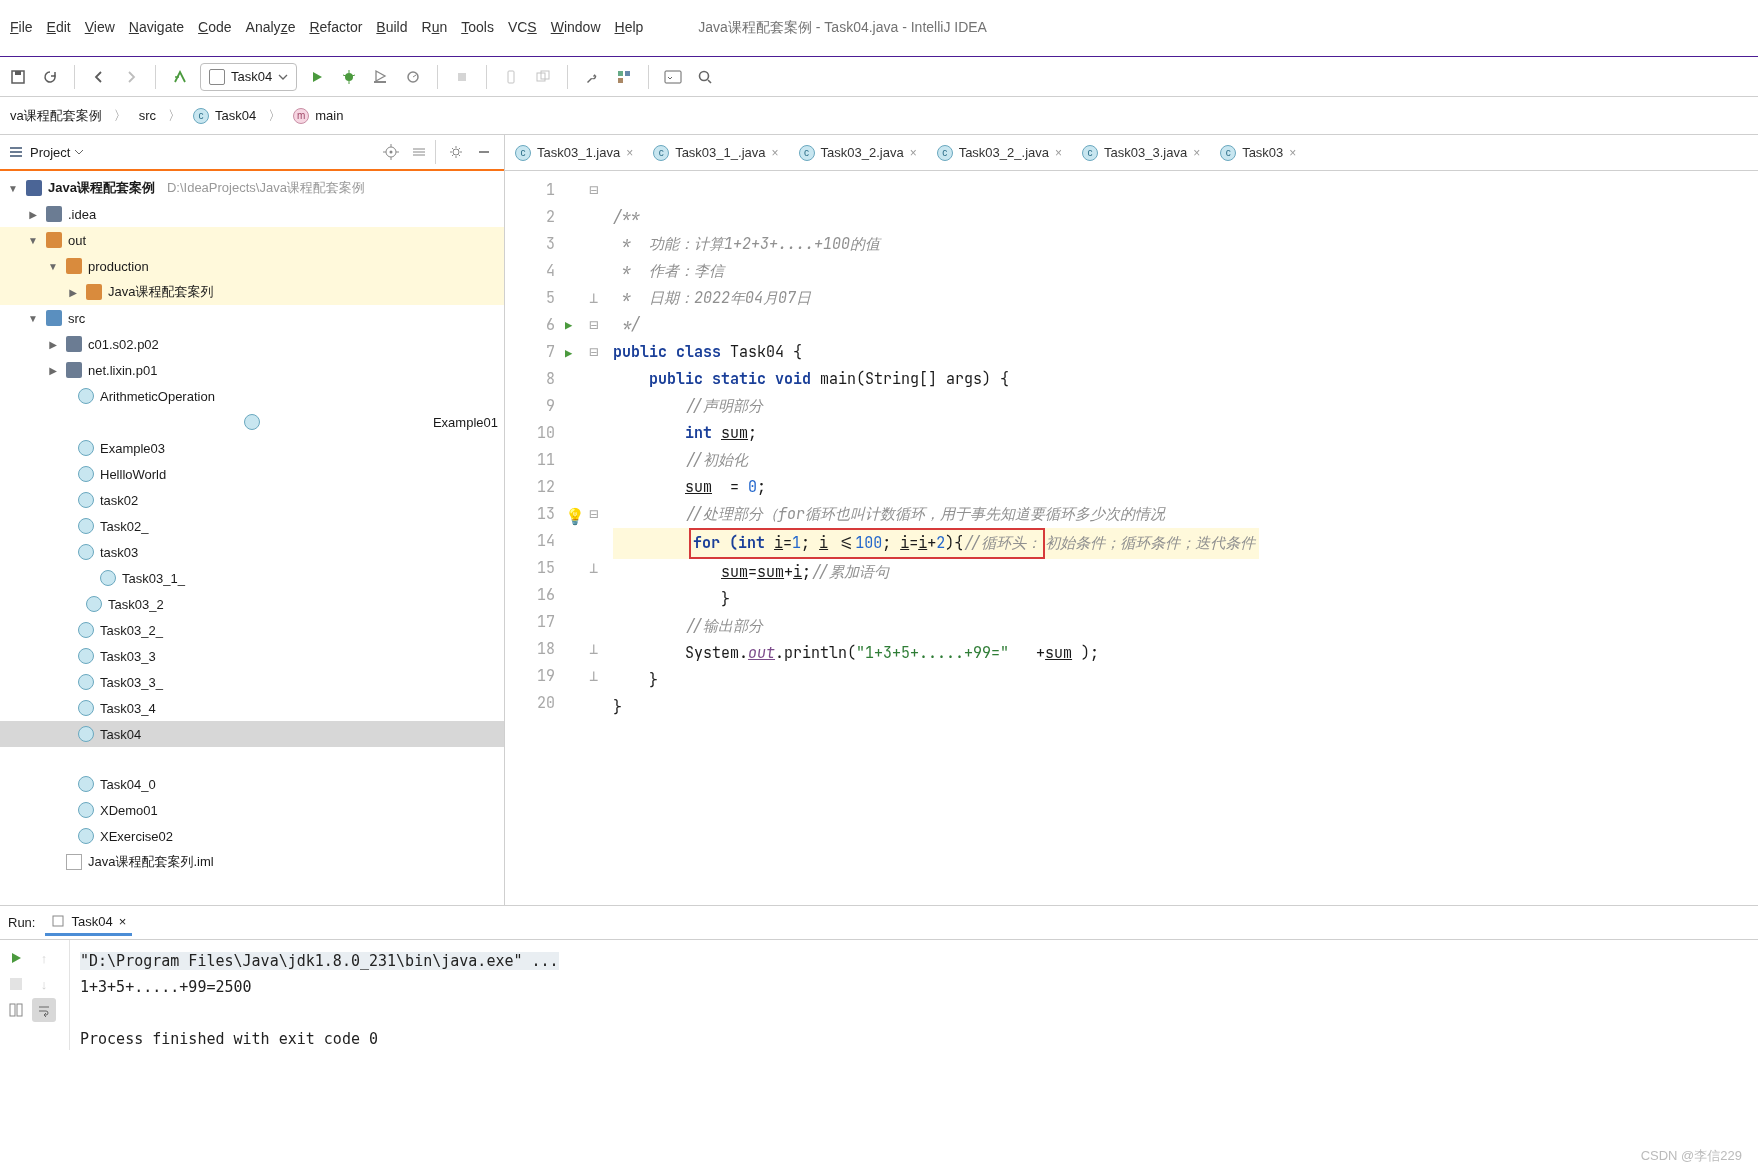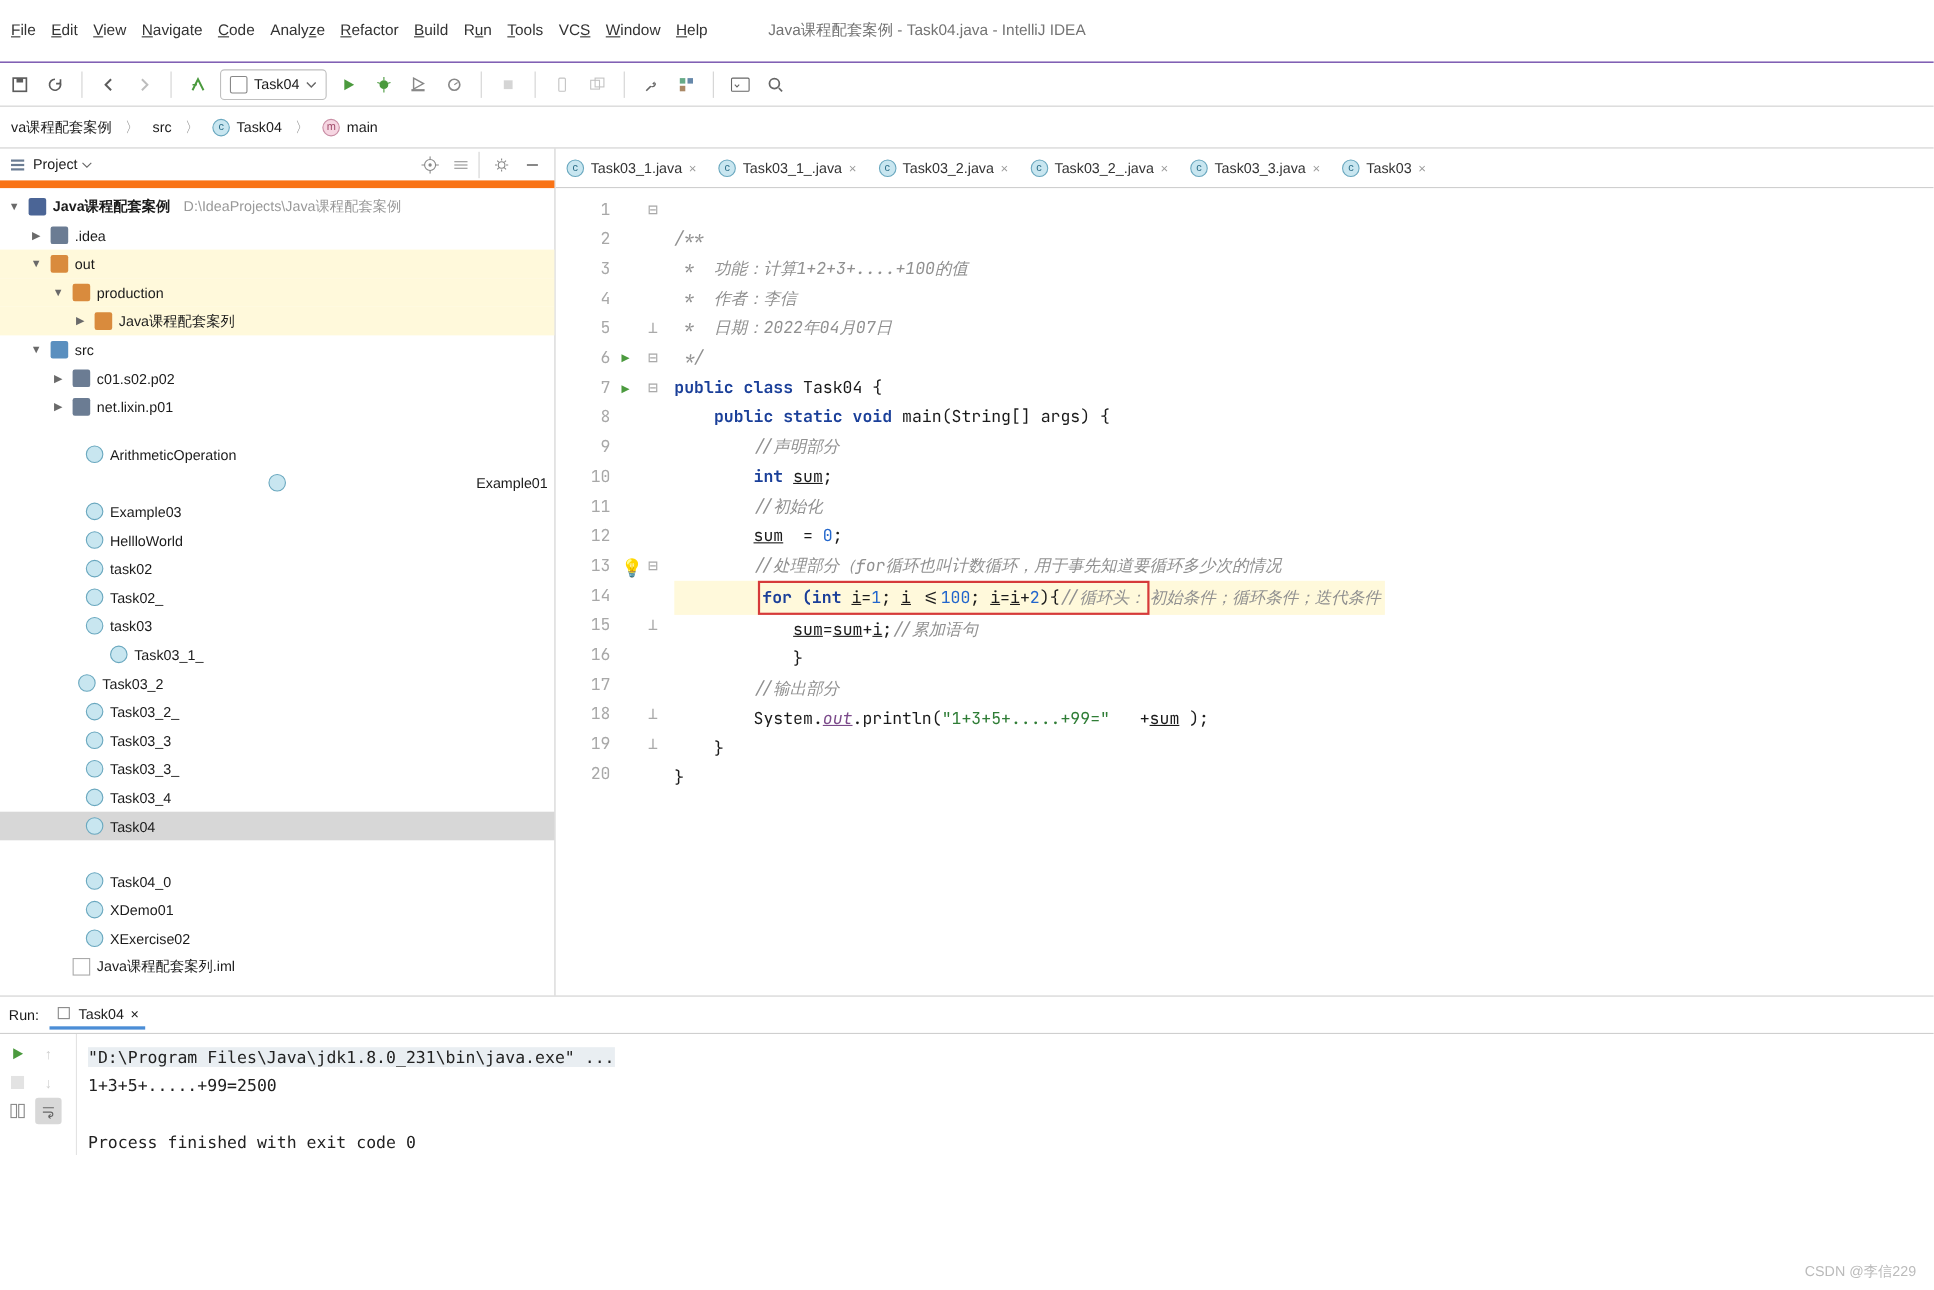--- a/index.html
+++ b/index.html
@@ -13,21 +13,21 @@
 .sep { width:1px; height:24px; background:#d3d3d3; margin:0 4px; }
 .runcfg { display:flex; align-items:center; gap:6px; border:1px solid #bfbfbf; border-radius:4px; padding:2px 8px; height:28px; }
 .runcfg .ricon{ width:16px;height:16px;border:1.5px solid #888;border-radius:2px;}
 .nav { display:flex; align-items:center; gap:4px; padding:6px 6px; border-bottom:1px solid #cfcfcf; height:38px; }
 .crumb { display:flex; align-items:center; gap:6px; padding:2px 4px; }
 .chev { color:#888; margin:0 4px; }
 .cicon { width:16px;height:16px;border-radius:50%;background:#c8e6f0;border:1px solid #6aa8bf;display:inline-flex;align-items:center;justify-content:center;font-size:10px;color:#2b6d87;}
 .micon { width:16px;height:16px;border-radius:50%;background:#f6d6e2;border:1px solid #c98ea5;display:inline-flex;align-items:center;justify-content:center;font-size:10px;color:#a04a6a;}
 .workspace { display:flex; height:770px; }
 .projpanel { width:505px; border-right:1px solid #cfcfcf; display:flex; flex-direction:column; }
-.projhdr { display:flex; align-items:center; padding:6px 8px; border-bottom:7px solid #f97316; height:36px;text-align:right; }
+.projhdr { display:flex; align-items:center; padding:6px 8px; border-bottom:2px solid #f97316; height:36px;text-align:right; }
 .projhdr .spacer{flex:1;}
 .projhdr .pbtn{width:24px;height:24px;display:flex;align-items:center;justify-content:center;color:#7a7a7a;margin-left:4px;}
 .tree { overflow:auto; flex:1; padding-top:4px; }
 .trow { display:flex; align-items:center; gap:6px; height:26px; padding-right:6px; white-space:nowrap; }
 .trow.sel { background:#d7d7d7; }
 .trow.hl { background:#fff9db; }
 .twist { width:14px;text-align:center;color:#6a6a6a;font-size:10px;}
 .ficon { width:16px;height:16px;display:inline-flex;align-items:center;justify-content:center;}
 .ficon.folder{ background:#6b7c93;border-radius:2px;}
 .ficon.folder.o{ background:#d98b3d;}
@@ -293,21 +293,21 @@
           <span class="twist">▶</span>
           <span class="ficon folder"></span>
           <span>c01.s02.p02</span>
         </div>
       <div class="trow" style="padding-left:46px">
           <span class="twist">▶</span>
           <span class="ficon folder"></span>
           <span>net.lixin.p01</span>
         </div>
       <div id="filelist">
-          <div class="trow" style="padding-left: 58px; margin-top: 17px;">
+          <div class="trow" style="padding-left: 58px;">
             <span class="twist"></span>
             <span class="ficon cfile"></span>
             <span>ArithmeticOperation</span>
           </div>
           <div class="trow" style="padding-left: 58px; justify-content: space-between;">
             <span class="twist"></span>
             <span class="ficon cfile"></span>
             <span>Example01</span>
           </div>
           <div class="trow" style="padding-left: 58px;">
@@ -333,21 +333,21 @@
           <div class="trow" style="padding-left: 58px;">
             <span class="twist"></span>
             <span class="ficon cfile"></span>
             <span>task03</span>
           </div>
           <div class="trow" style="padding-left: 80px;">
             <span class="twist"></span>
             <span class="ficon cfile"></span>
             <span>Task03_1_</span>
           </div>
-          <div class="trow" style="padding-left: 51px;">
+          <div class="trow" style="padding-left: 66px;">
             <span class="twist"></span>
             <span class="ficon cfile"></span>
             <span>Task03_2</span>
           </div>
           <div class="trow" style="padding-left: 58px;">
             <span class="twist"></span>
             <span class="ficon cfile"></span>
             <span>Task03_2_</span>
           </div>
           <div class="trow" style="padding-left: 58px;">

